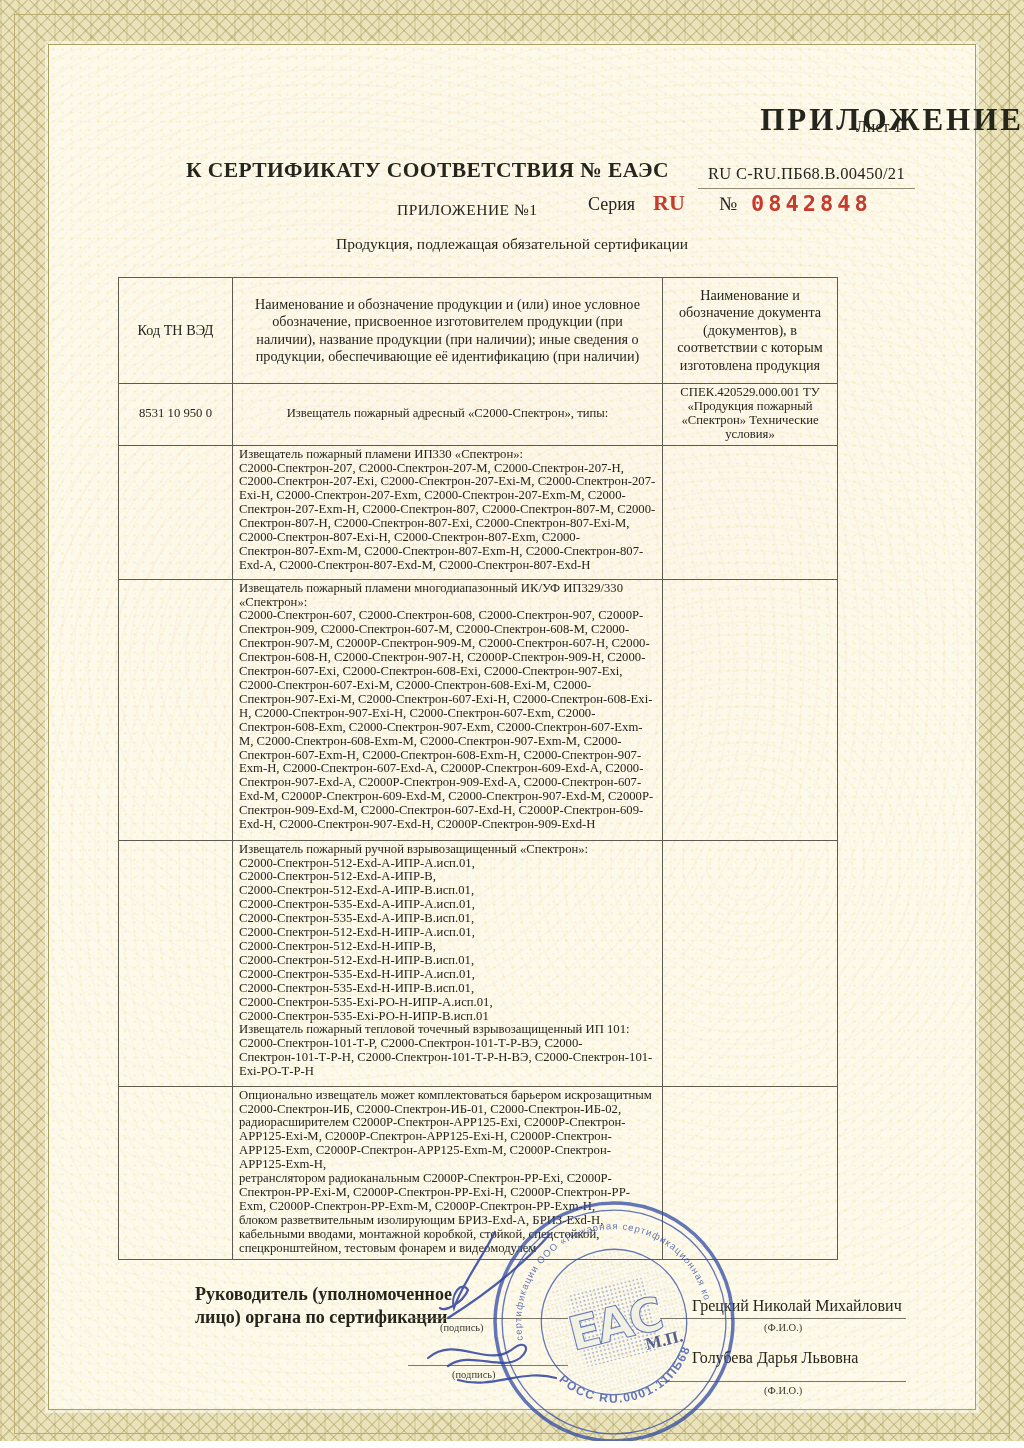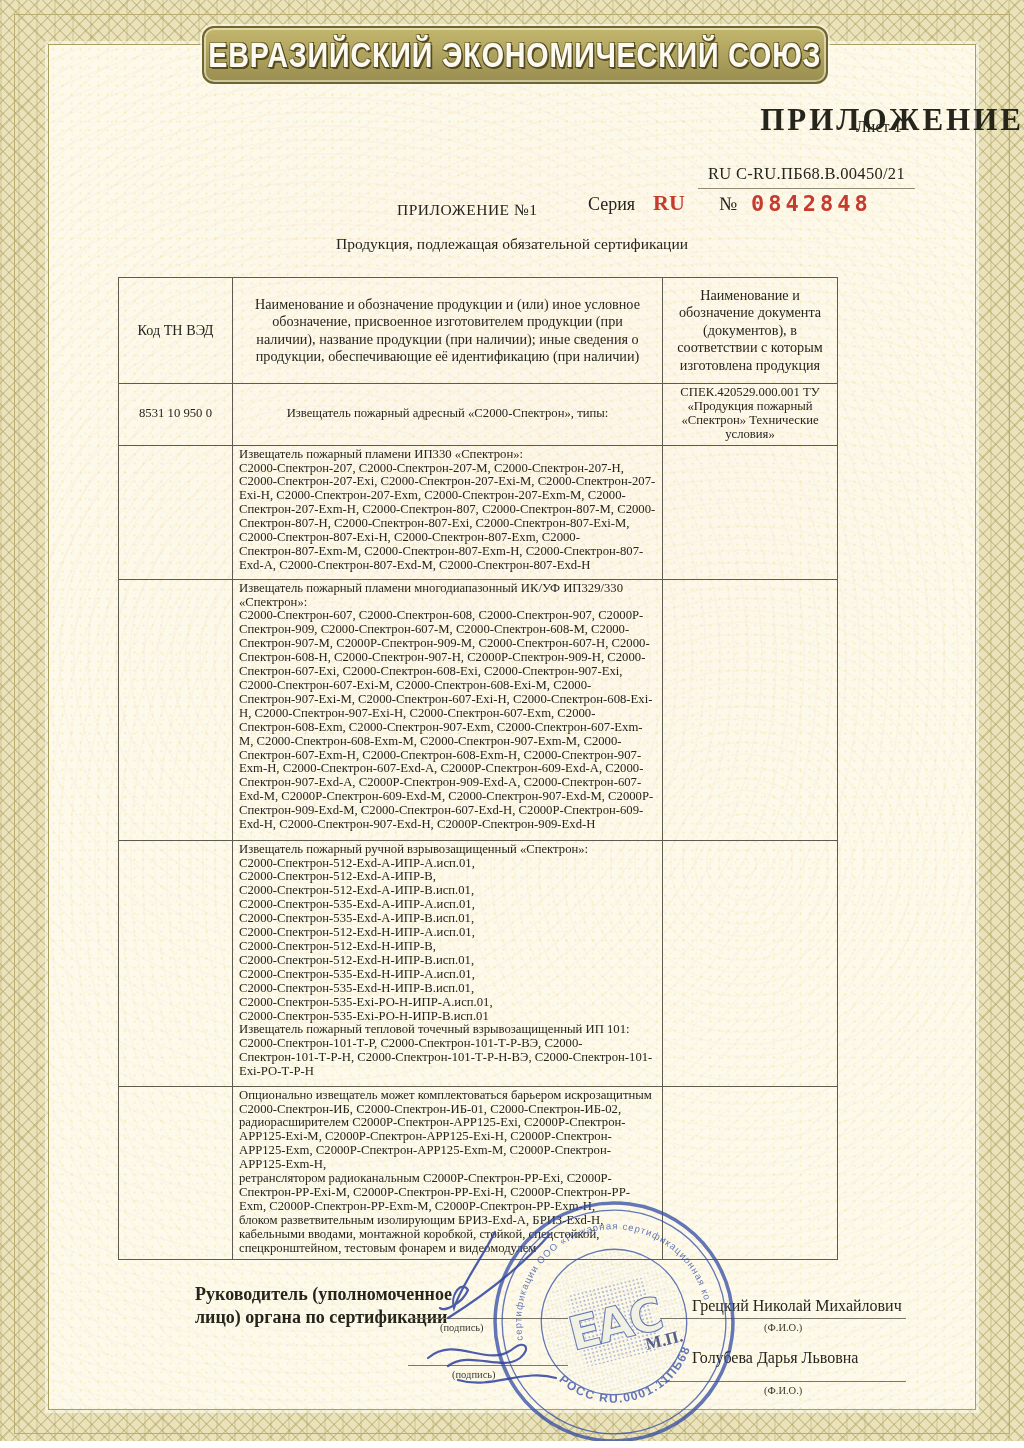--- a/index.html
+++ b/index.html
@@ -82,27 +82,25 @@
   .imprint-text{font-size:9.5px;color:#4c4a3a;letter-spacing:.4px;font-family:"Liberation Sans",sans-serif;}
   .scan-edge{position:absolute;left:0;right:0;bottom:0;height:7px;background:#ffffff;}
 </style>
 </head>
 <body>
 
 <div class="page">
   <div class="frame-line"></div>
   <div class="paper"></div>
 
-  <div class="badge">
-    <span>ЕВРАЗИЙСКИЙ ЭКОНОМИЧЕСКИЙ СОЮЗ</span>
-  </div>
 
   <div class="doc-title">ПРИЛОЖЕНИЕ</div>
   <div class="sheet-label">Лист 1</div>
 
+  <div class="subtitle">К СЕРТИФИКАТУ СООТВЕТСТВИЯ № ЕАЭС</div>
   <div class="cert-number">RU С-RU.ПБ68.В.00450/21</div>
 
   <div class="appendix-label">ПРИЛОЖЕНИЕ №1</div>
   <div class="series-label">Серия</div>
   <div class="series-value red">RU</div>
   <div class="number-sign">№</div>
   <div class="blank-number red">0842848</div>
 
   <div class="section-title">Продукция, подлежащая обязательной сертификации</div>
 

